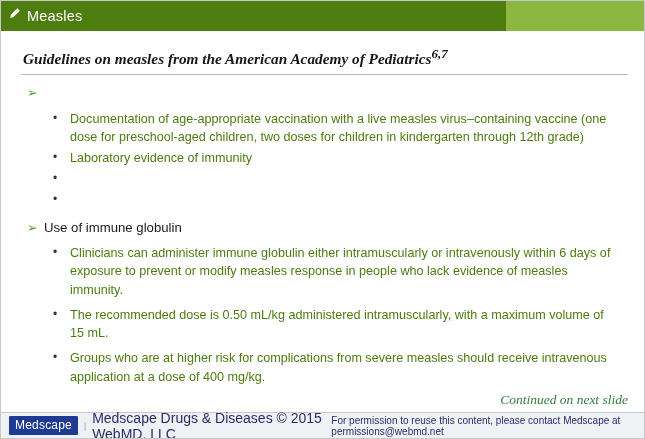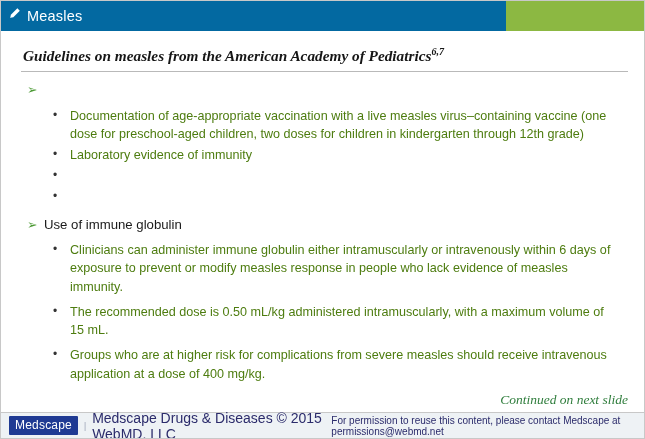--- a/index.html
+++ b/index.html
@@ -22,21 +22,21 @@
     background: #ffffff;
     overflow: hidden;
   }
   
   .header {
     position: absolute;
     left: 0;
     top: 0;
     width: 645px;
     height: 30px;
-    background: #0369a1;
+    background: #4d7c0f;
     display: flex;
     align-items: center;
   }
   .header-accent {
     position: absolute;
     right: 0;
     top: 0;
     width: 140px;
     height: 30px;
     background: #8cb842;
@@ -71,21 +71,21 @@
   .subtitle {
     font-family: "Liberation Serif", serif;
     font-style: italic;
     font-weight: bold;
     font-size: 15.3px;
     color: #161616;
     margin: 2px 0 4px 4px;
     line-height: 1.2;
   }
   .subtitle sup {
-    font-size: 10px;
+    font-size: 13px;
     vertical-align: super;
   }
   .rule {
     border: none;
     border-top: 1px solid #b9b9b9;
     margin: 6px 2px 8px 2px;
   }
   
   .lvl1 {
     display: flex;

